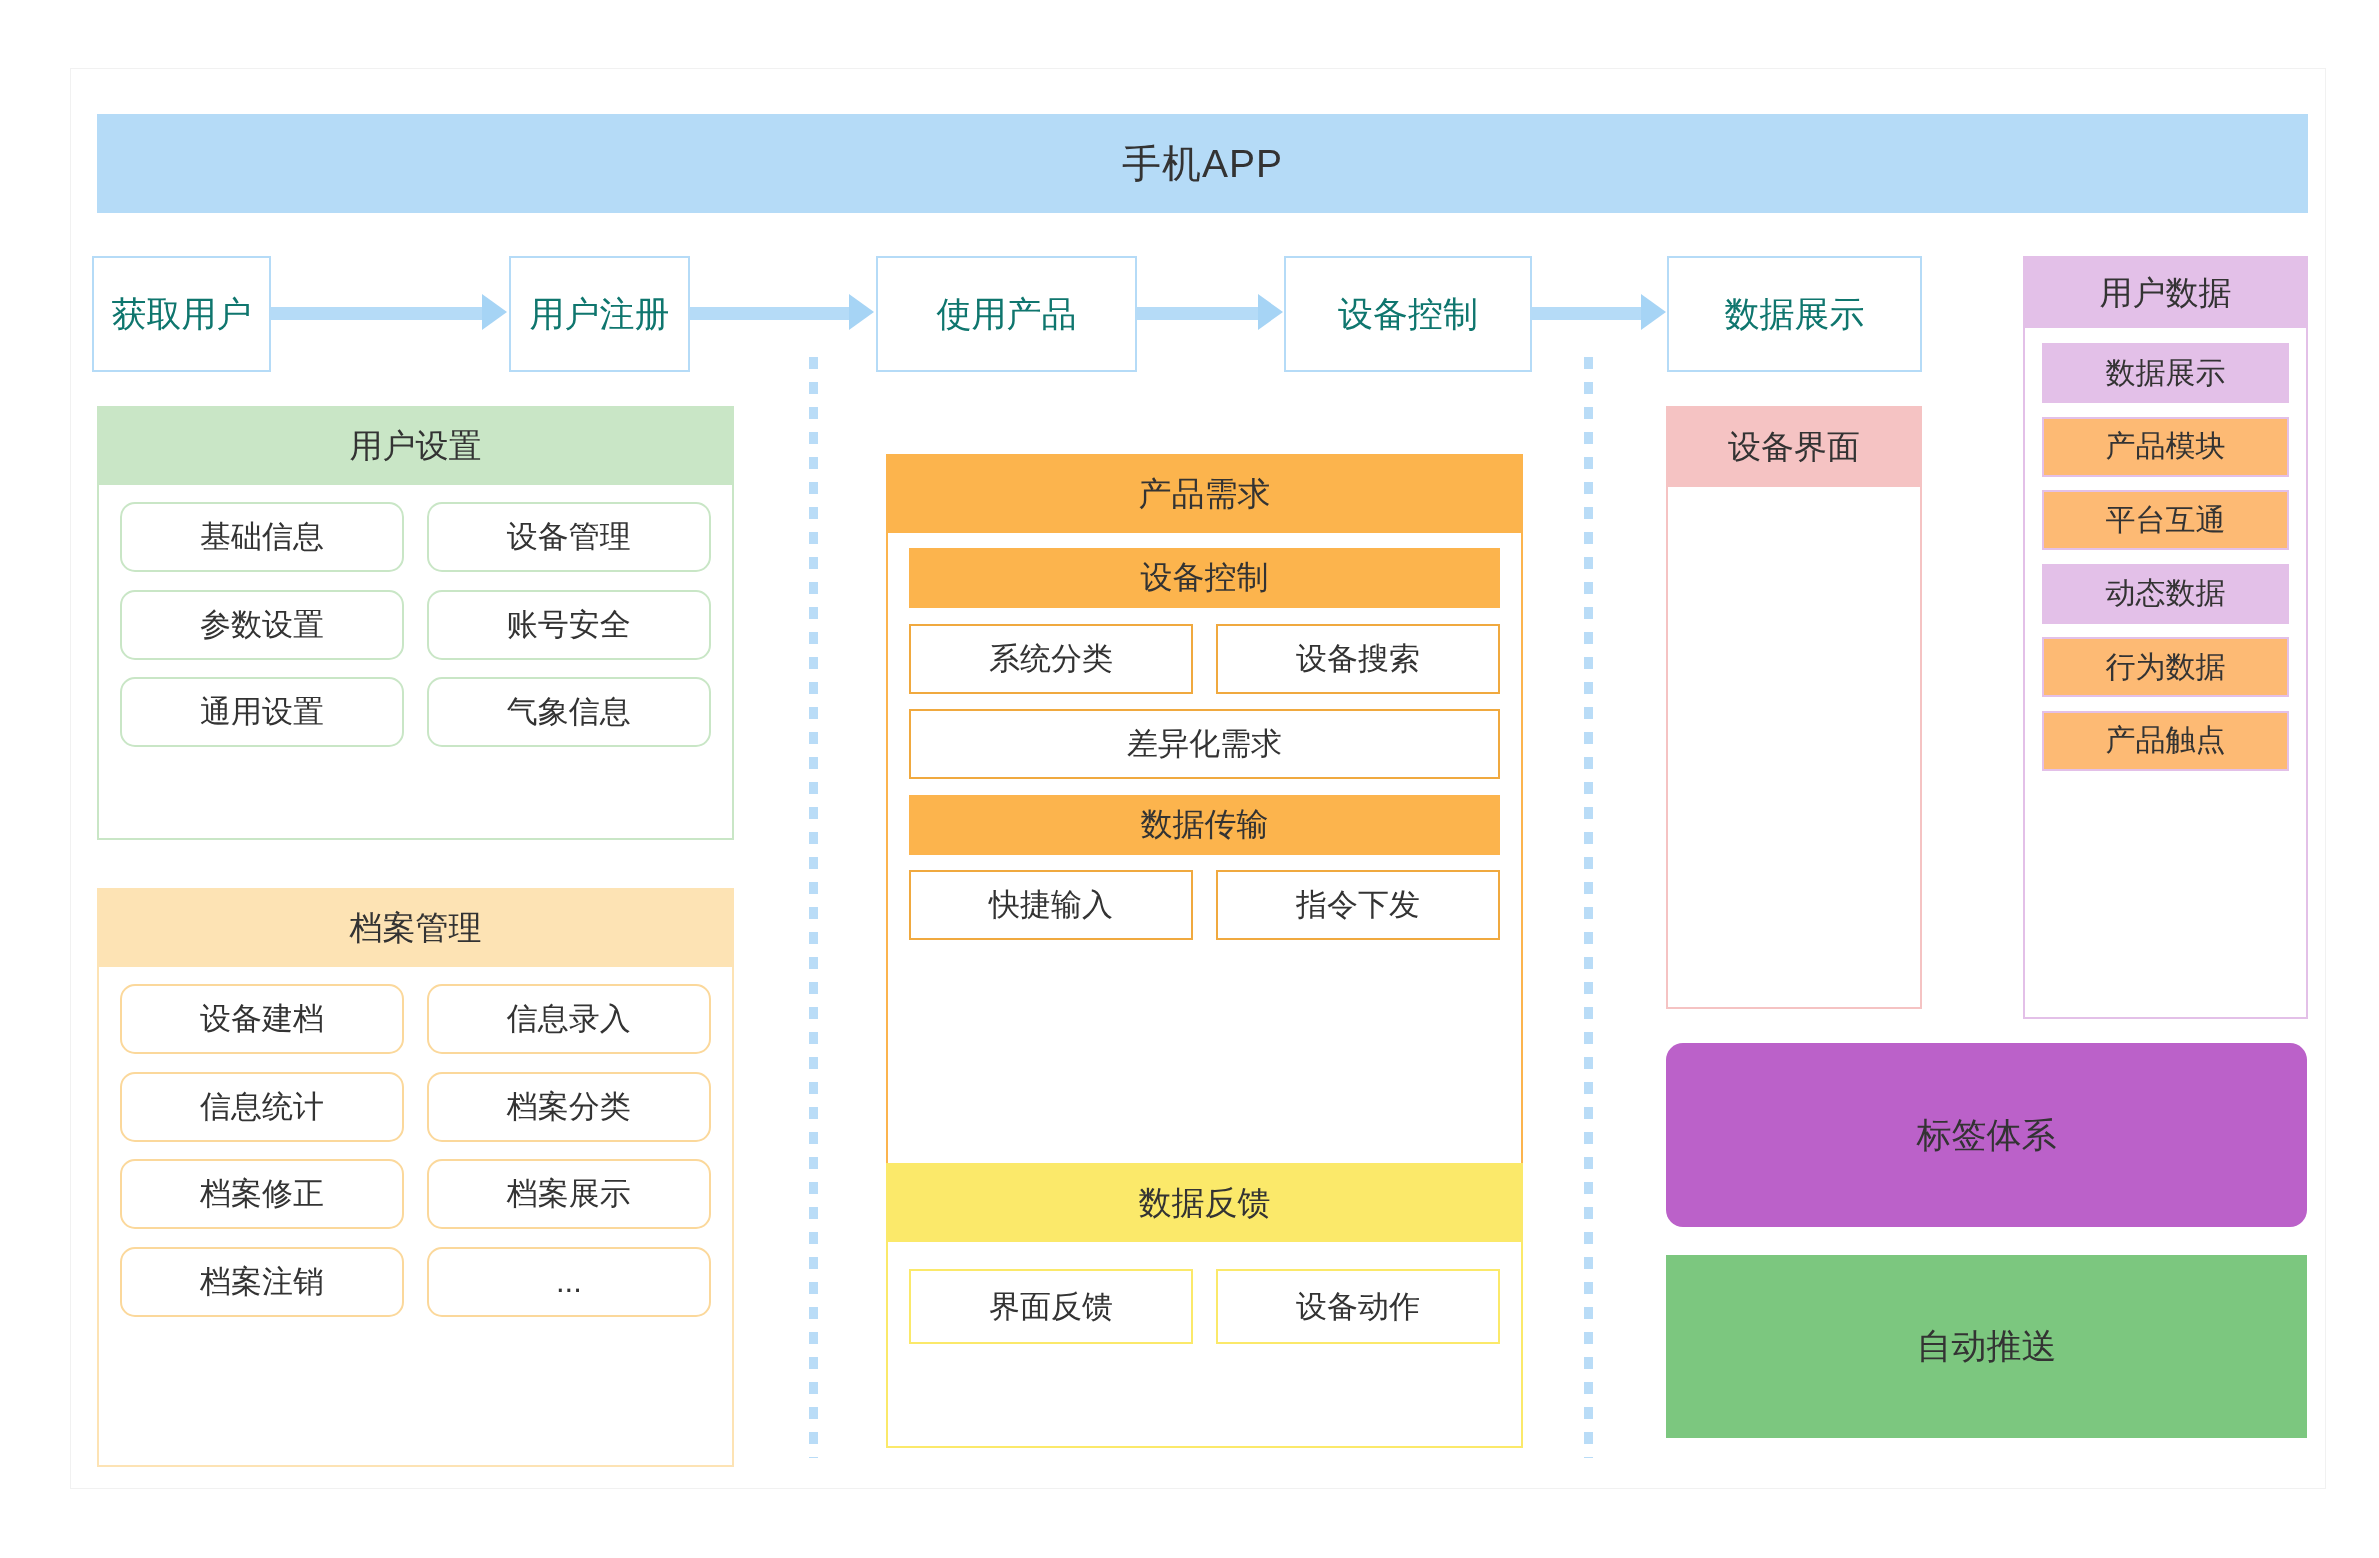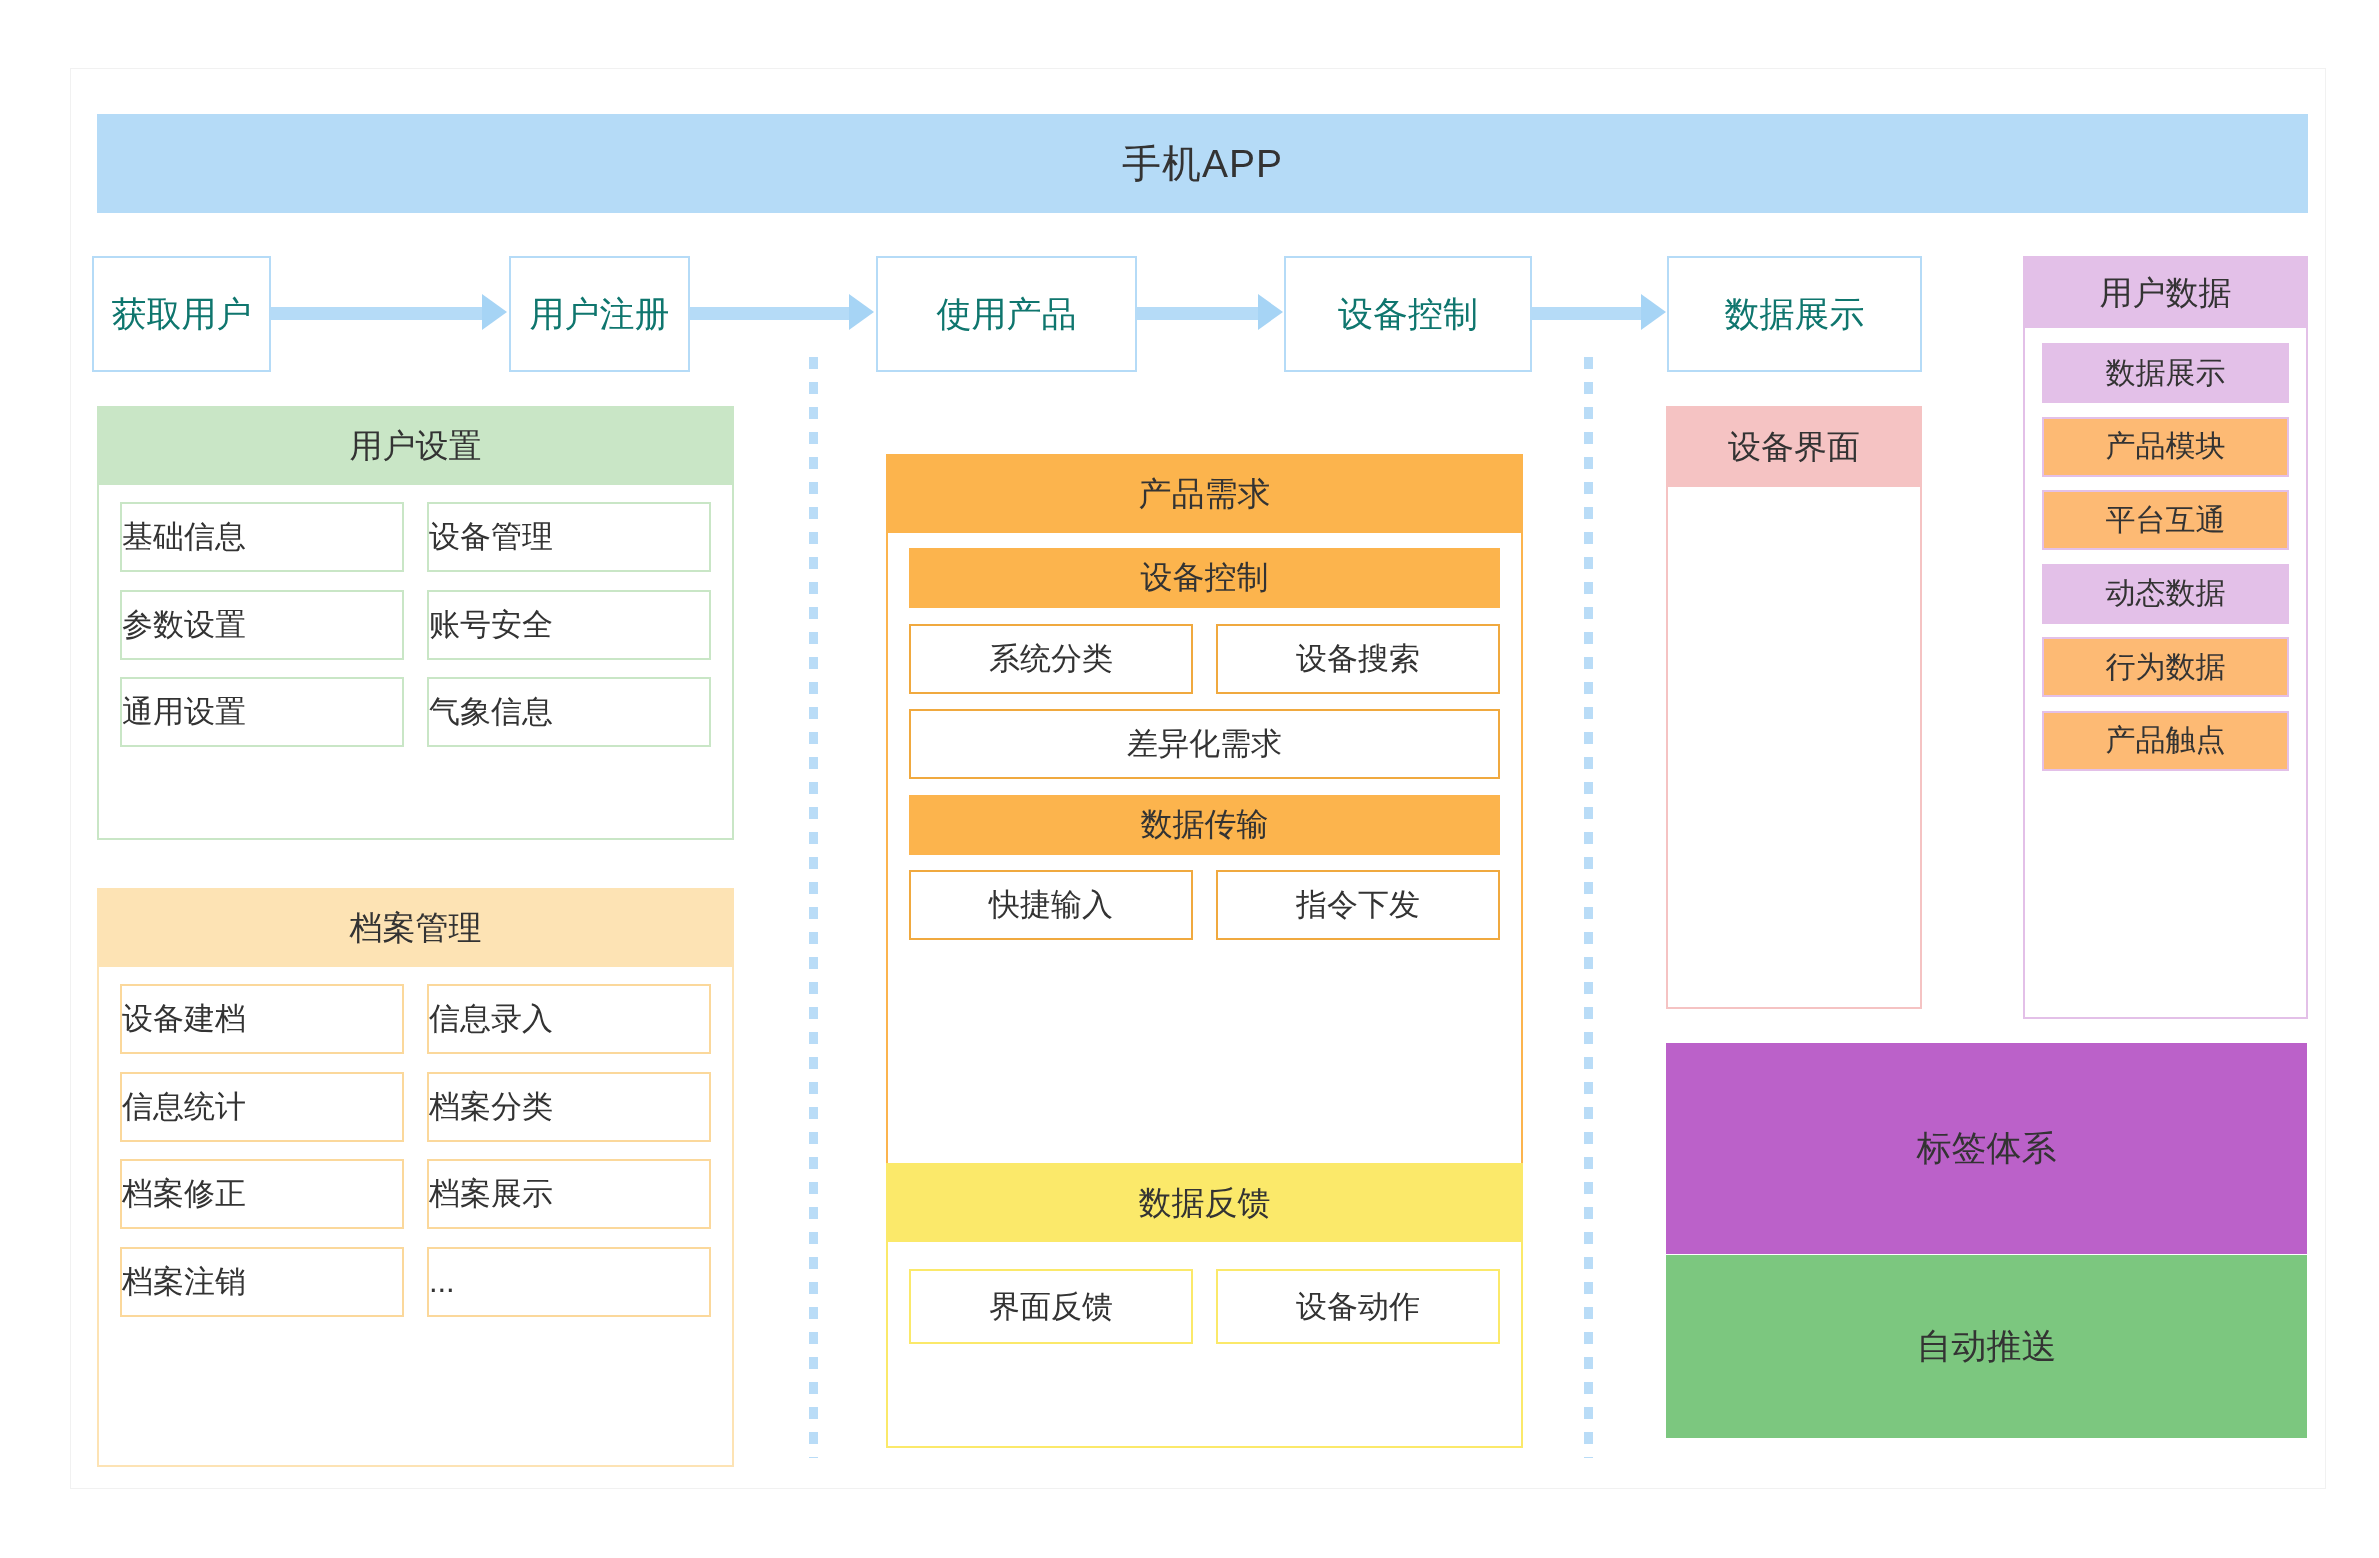--- a/index.html
+++ b/index.html
@@ -43,22 +43,22 @@
   .vd2{left:1584px;}
 
   
   .card{position:absolute;box-sizing:border-box;background:#ffffff;}
   .card .chead{display:flex;align-items:center;justify-content:center;
                font-size:33px;color:#333;box-sizing:border-box;}
   .card .cbody{box-sizing:border-box;padding:17.4px 21px;}
 
   .grid2{display:flex;flex-wrap:wrap;gap:17.4px 23px;}
   .grid2 .cell{flex:0 0 calc(50% - 11.6px);box-sizing:border-box;height:70px;
-               display:flex;align-items:center;
-               font-size:31px;background:#fff;}
+               display:flex;align-items:center;justify-content:center;
+               font-size:31px;background:#fff;border-radius:15px;}
 
   
   .c-user-settings{left:97px;top:406px;width:637px;height:434px;border:2.9px solid #c9e6c6;}
   .c-user-settings .chead{height:77px;background:#c9e6c6;}
   .c-user-settings .cell{border:2.9px solid #c9e6c6;}
 
   
   .c-archive{left:97px;top:888px;width:637px;height:579px;border:2.9px solid #fde3b4;}
   .c-archive .chead{height:77px;background:#fde3b4;}
   .c-archive .cell{border:2.9px solid #fbd89b;}
@@ -92,21 +92,21 @@
   .c-userdata .chead{height:70px;background:#e3c0e8;}
   .c-userdata .cbody{padding:15.4px 17.4px;display:flex;flex-direction:column;gap:13.5px;}
   .ub-fill{height:60px;background:#e3c0e8;display:flex;align-items:center;justify-content:center;
            font-size:30px;color:#333;}
   .ub-line{height:60px;border:2.9px solid #e3c0e8;background:#fdba74;box-sizing:border-box;
            display:flex;align-items:center;justify-content:center;font-size:30px;color:#333;}
 
   
   .solidblock{position:absolute;display:flex;align-items:center;justify-content:center;
               font-size:35px;color:#333;}
-  .b-tag{left:1666px;top:1043px;width:641px;height:211px;background:#bb61c9;}
+  .b-tag{left:1666px;top:1043px;width:641px;height:184px;background:#bb61c9;border-radius:17px;}
   .b-push{left:1666px;top:1255px;width:641px;height:183px;background:#7cc77f;}
 </style>
 </head>
 <body>
 
 <div id="stage">
 
   <div class="frame"></div>
 
   <div class="banner">

